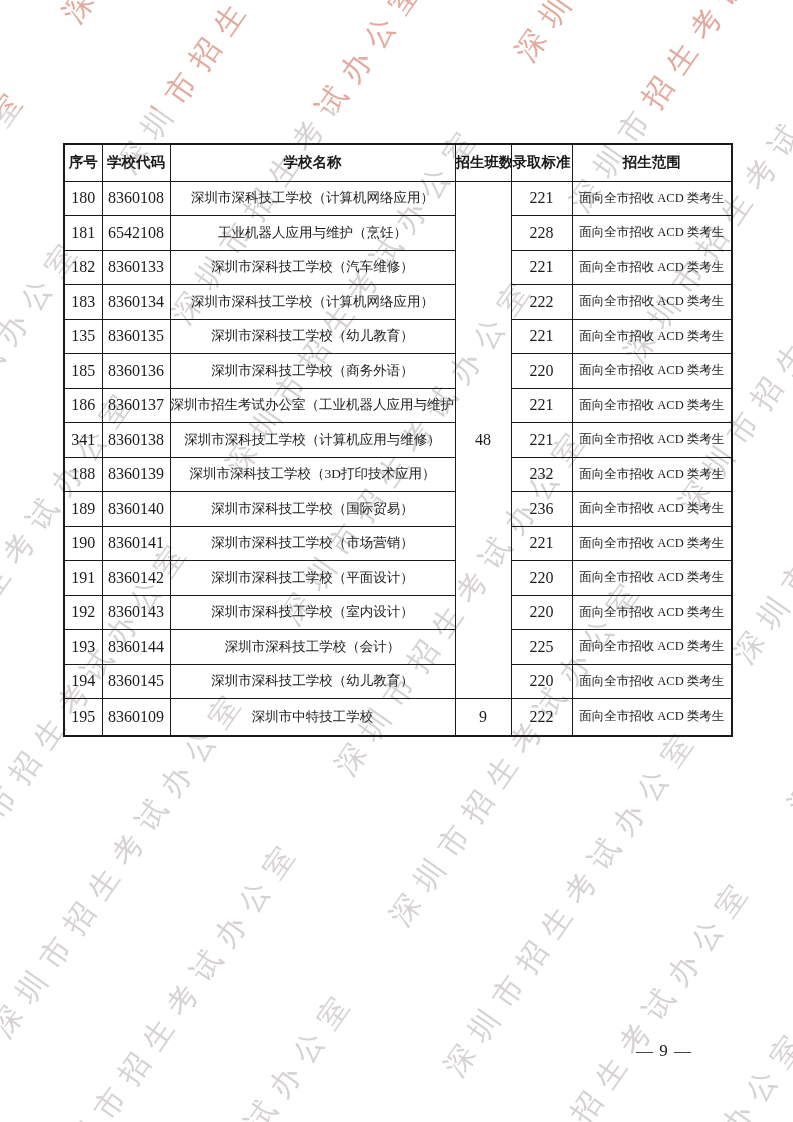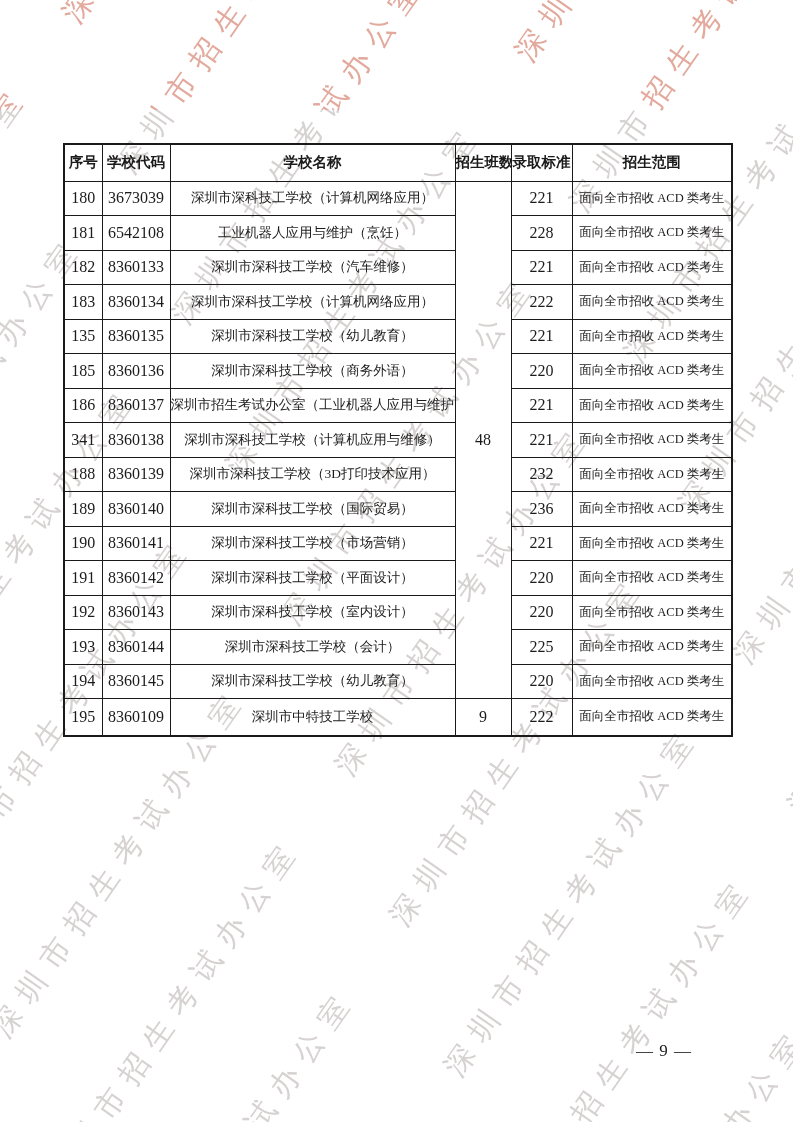--- a/index.html
+++ b/index.html
@@ -112,21 +112,21 @@
         <th>学校代码</th>
         <th>学校名称</th>
         <th>招生班数</th>
         <th>录取标准</th>
         <th>招生范围</th>
       </tr>
     </thead>
     <tbody id="table-body">
         <tr>
           <td class="no-cell">180</td>
-          <td class="code-cell">3673039</td>
+          <td class="code-cell">8360108</td>
           <td class="name-cell">深圳市深科技工学校（计算机网络应用）</td>
           <td class="classes-cell" rowspan="15">48</td>
           <td class="standard-cell">221</td>
           <td class="scope-cell">面向全市招收 ACD 类考生</td>
         </tr>
         <tr>
           <td class="no-cell">181</td>
           <td class="code-cell">6542108</td>
           <td class="name-cell">工业机器人应用与维护（烹饪）</td>
           <td class="standard-cell">228</td>

